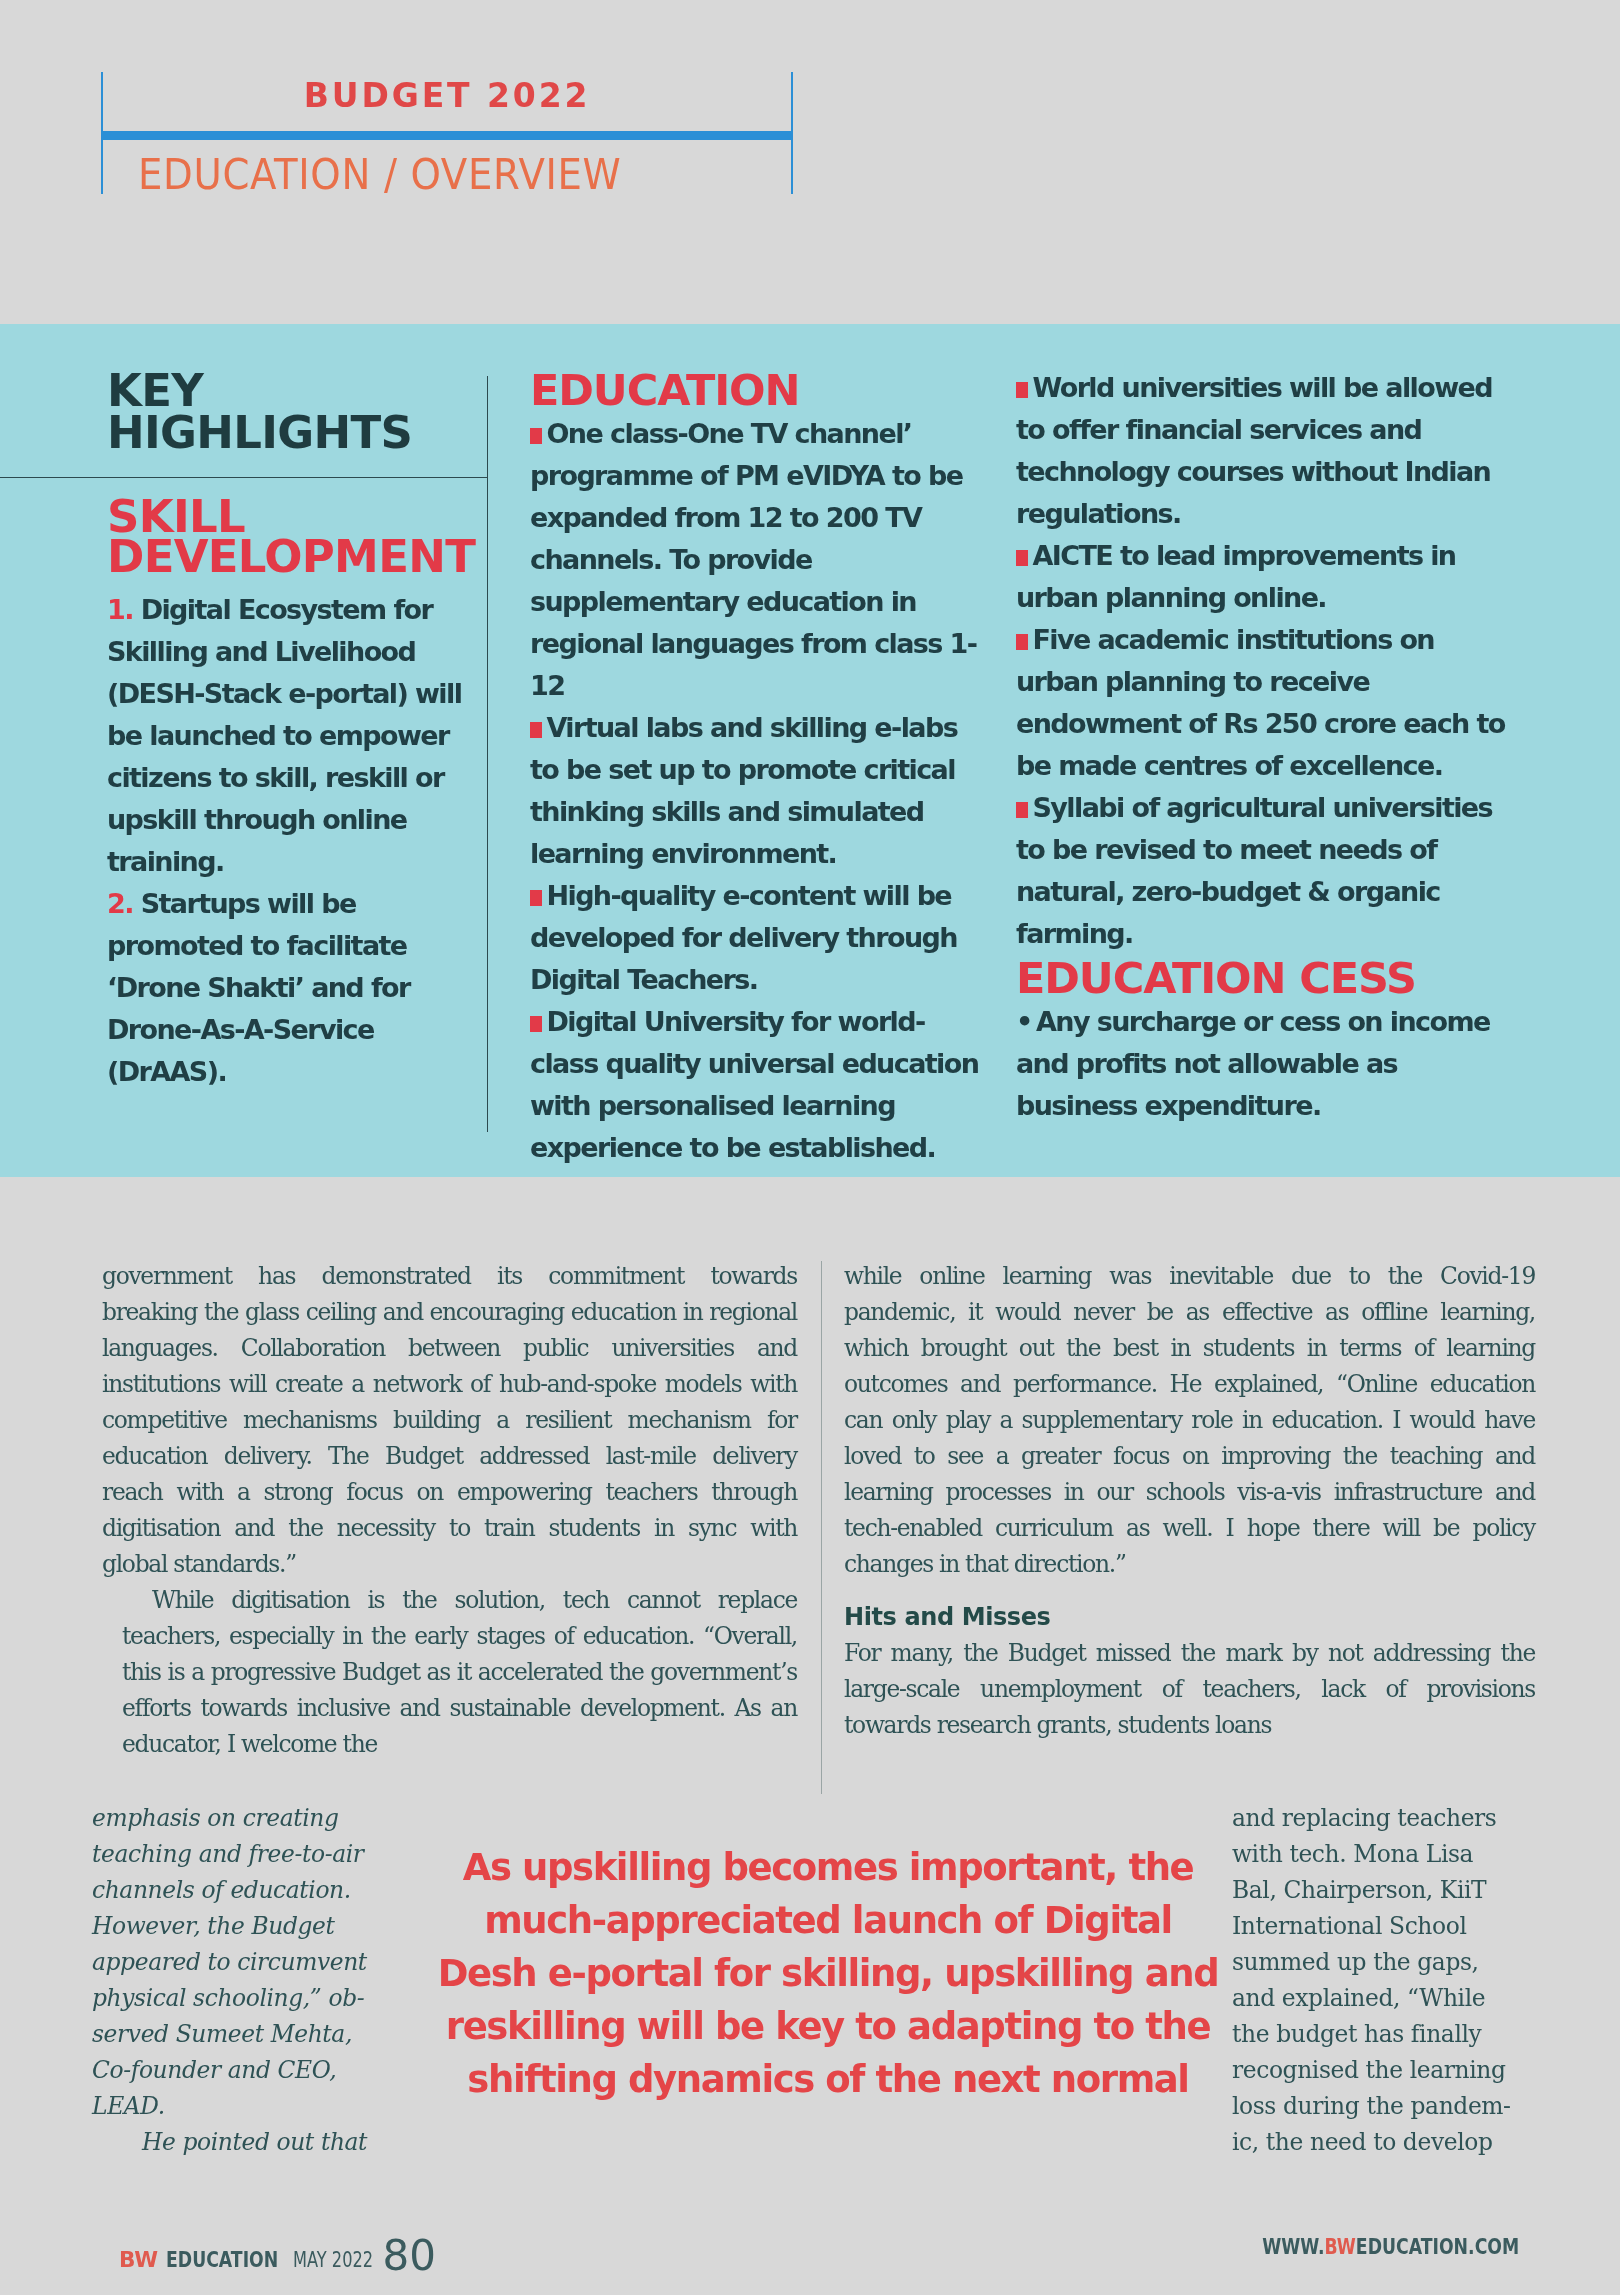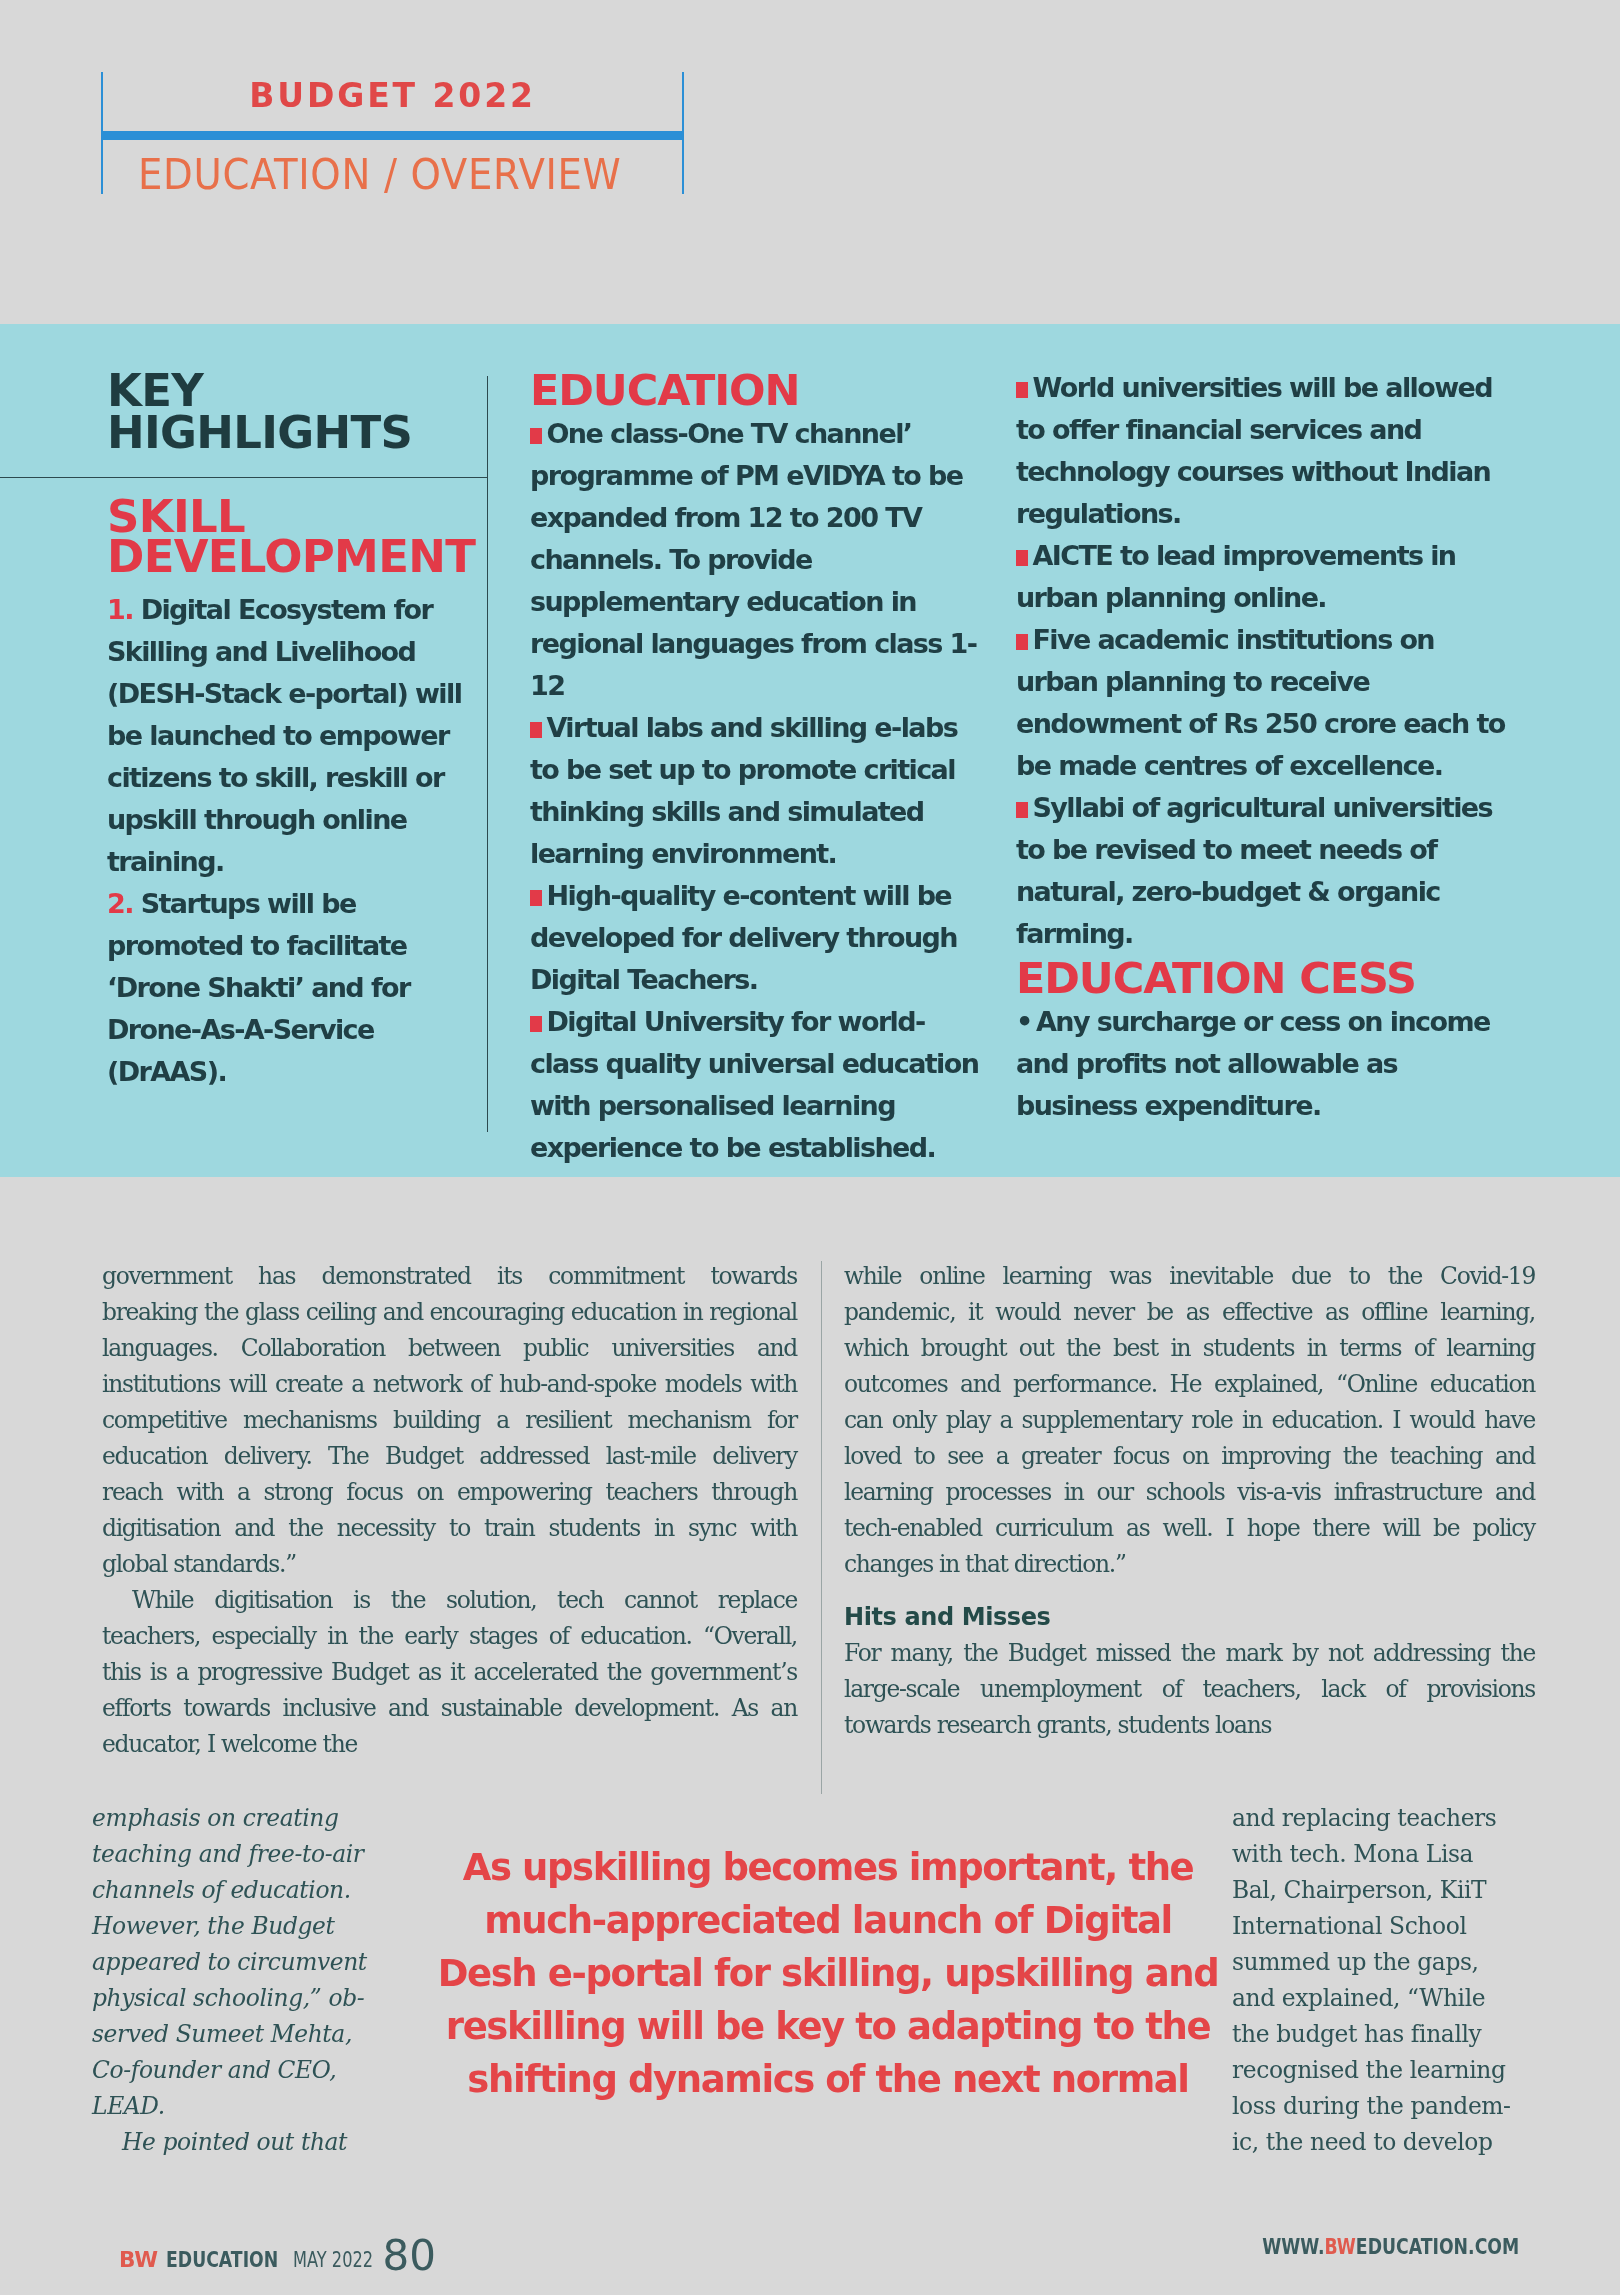--- a/index.html
+++ b/index.html
@@ -9,21 +9,21 @@
     font-family: "Liberation Sans", sans-serif;
     color: #24474a;
     position: relative;
     overflow: hidden;
   }
 
   
   .masthead {
     position: absolute;
     left: 101px; top: 72px;
-    width: 583px; height: 122px;
+    width: 692px; height: 122px;
     border-left: 2.2px solid #2b8fd6;
     border-right: 2.2px solid #2b8fd6;
   }
   .masthead .budget {
     position: absolute; left: 0; right: 0; top: 4.3px;
     text-align: center;
     font-family: "DejaVu Sans", sans-serif;
     font-weight: bold;
     font-size: 33px;
     letter-spacing: 2.9px;
@@ -119,21 +119,21 @@
     color: #2e5255;
     letter-spacing: -1.3px;
     text-align: justify;
   }
   .col-left { position: absolute; left: 102px; top: 1258px; width: 695px; }
   .col-right { position: absolute; left: 844px; top: 1258px; width: 691px; }
   .vdivider {
     position: absolute; left: 821px; top: 1261px;
     width: 1.4px; height: 533px; background: #9aa5a5;
   }
-  .indent { text-indent: 30px; }
+  .indent { text-indent: 30px; margin-left: 20px; }
   .hits-head {
     font-family: "DejaVu Sans", sans-serif;
     font-weight: bold;
     font-size: 24px;
     line-height: 36px;
     color: #234a48;
     margin-top: 17.3px;
     letter-spacing: -0.4px;
   }
   .narrow-left { position: absolute; left: 92px; top: 1800px; width: 302px; letter-spacing: -0.4px; font-style: italic; }

